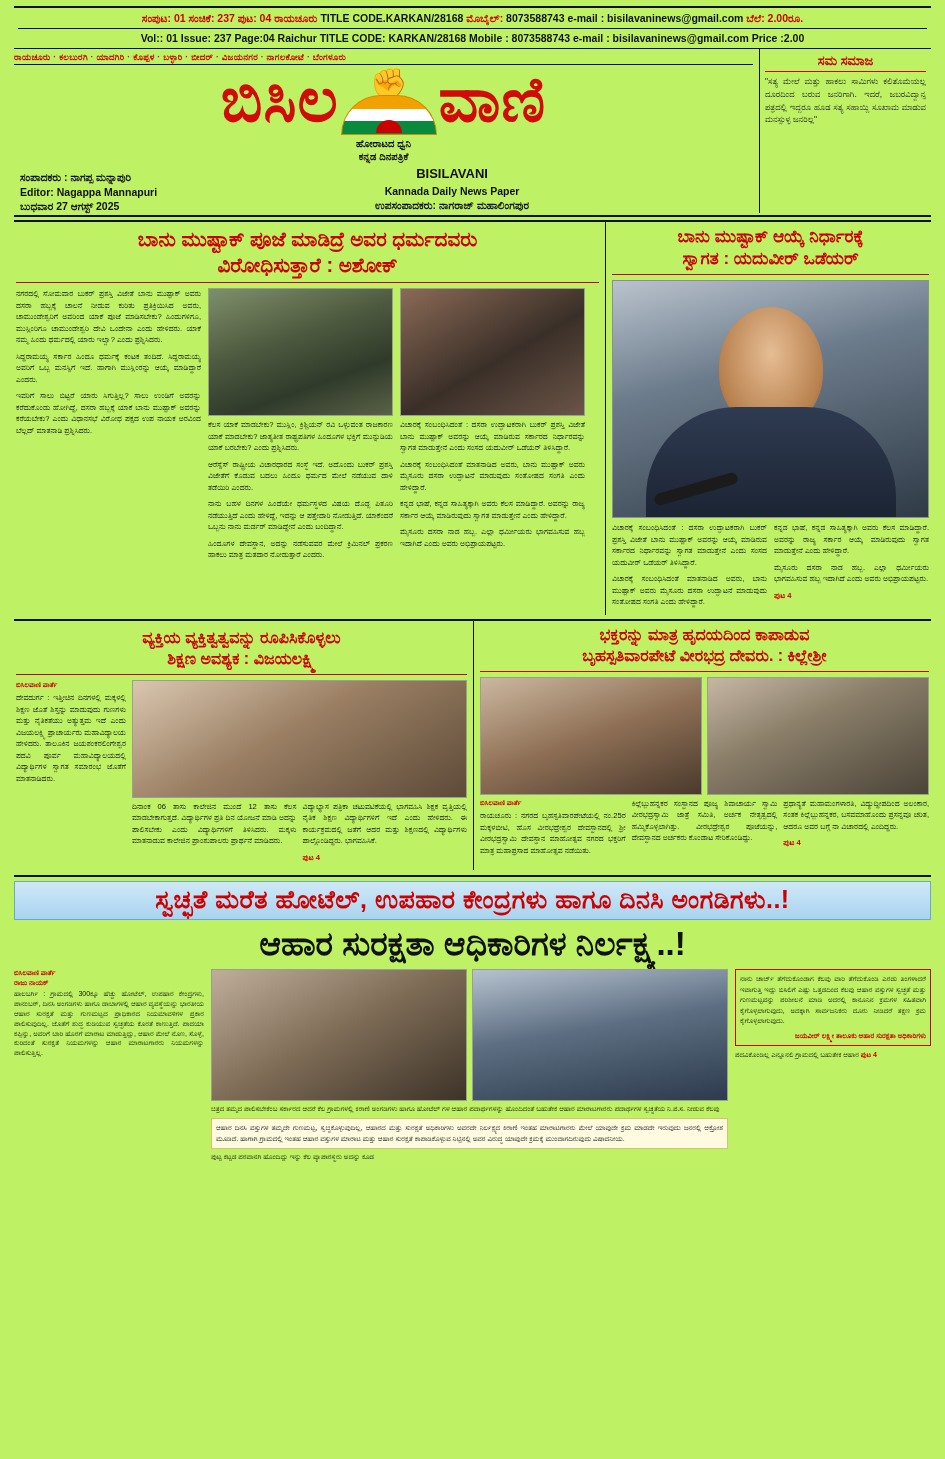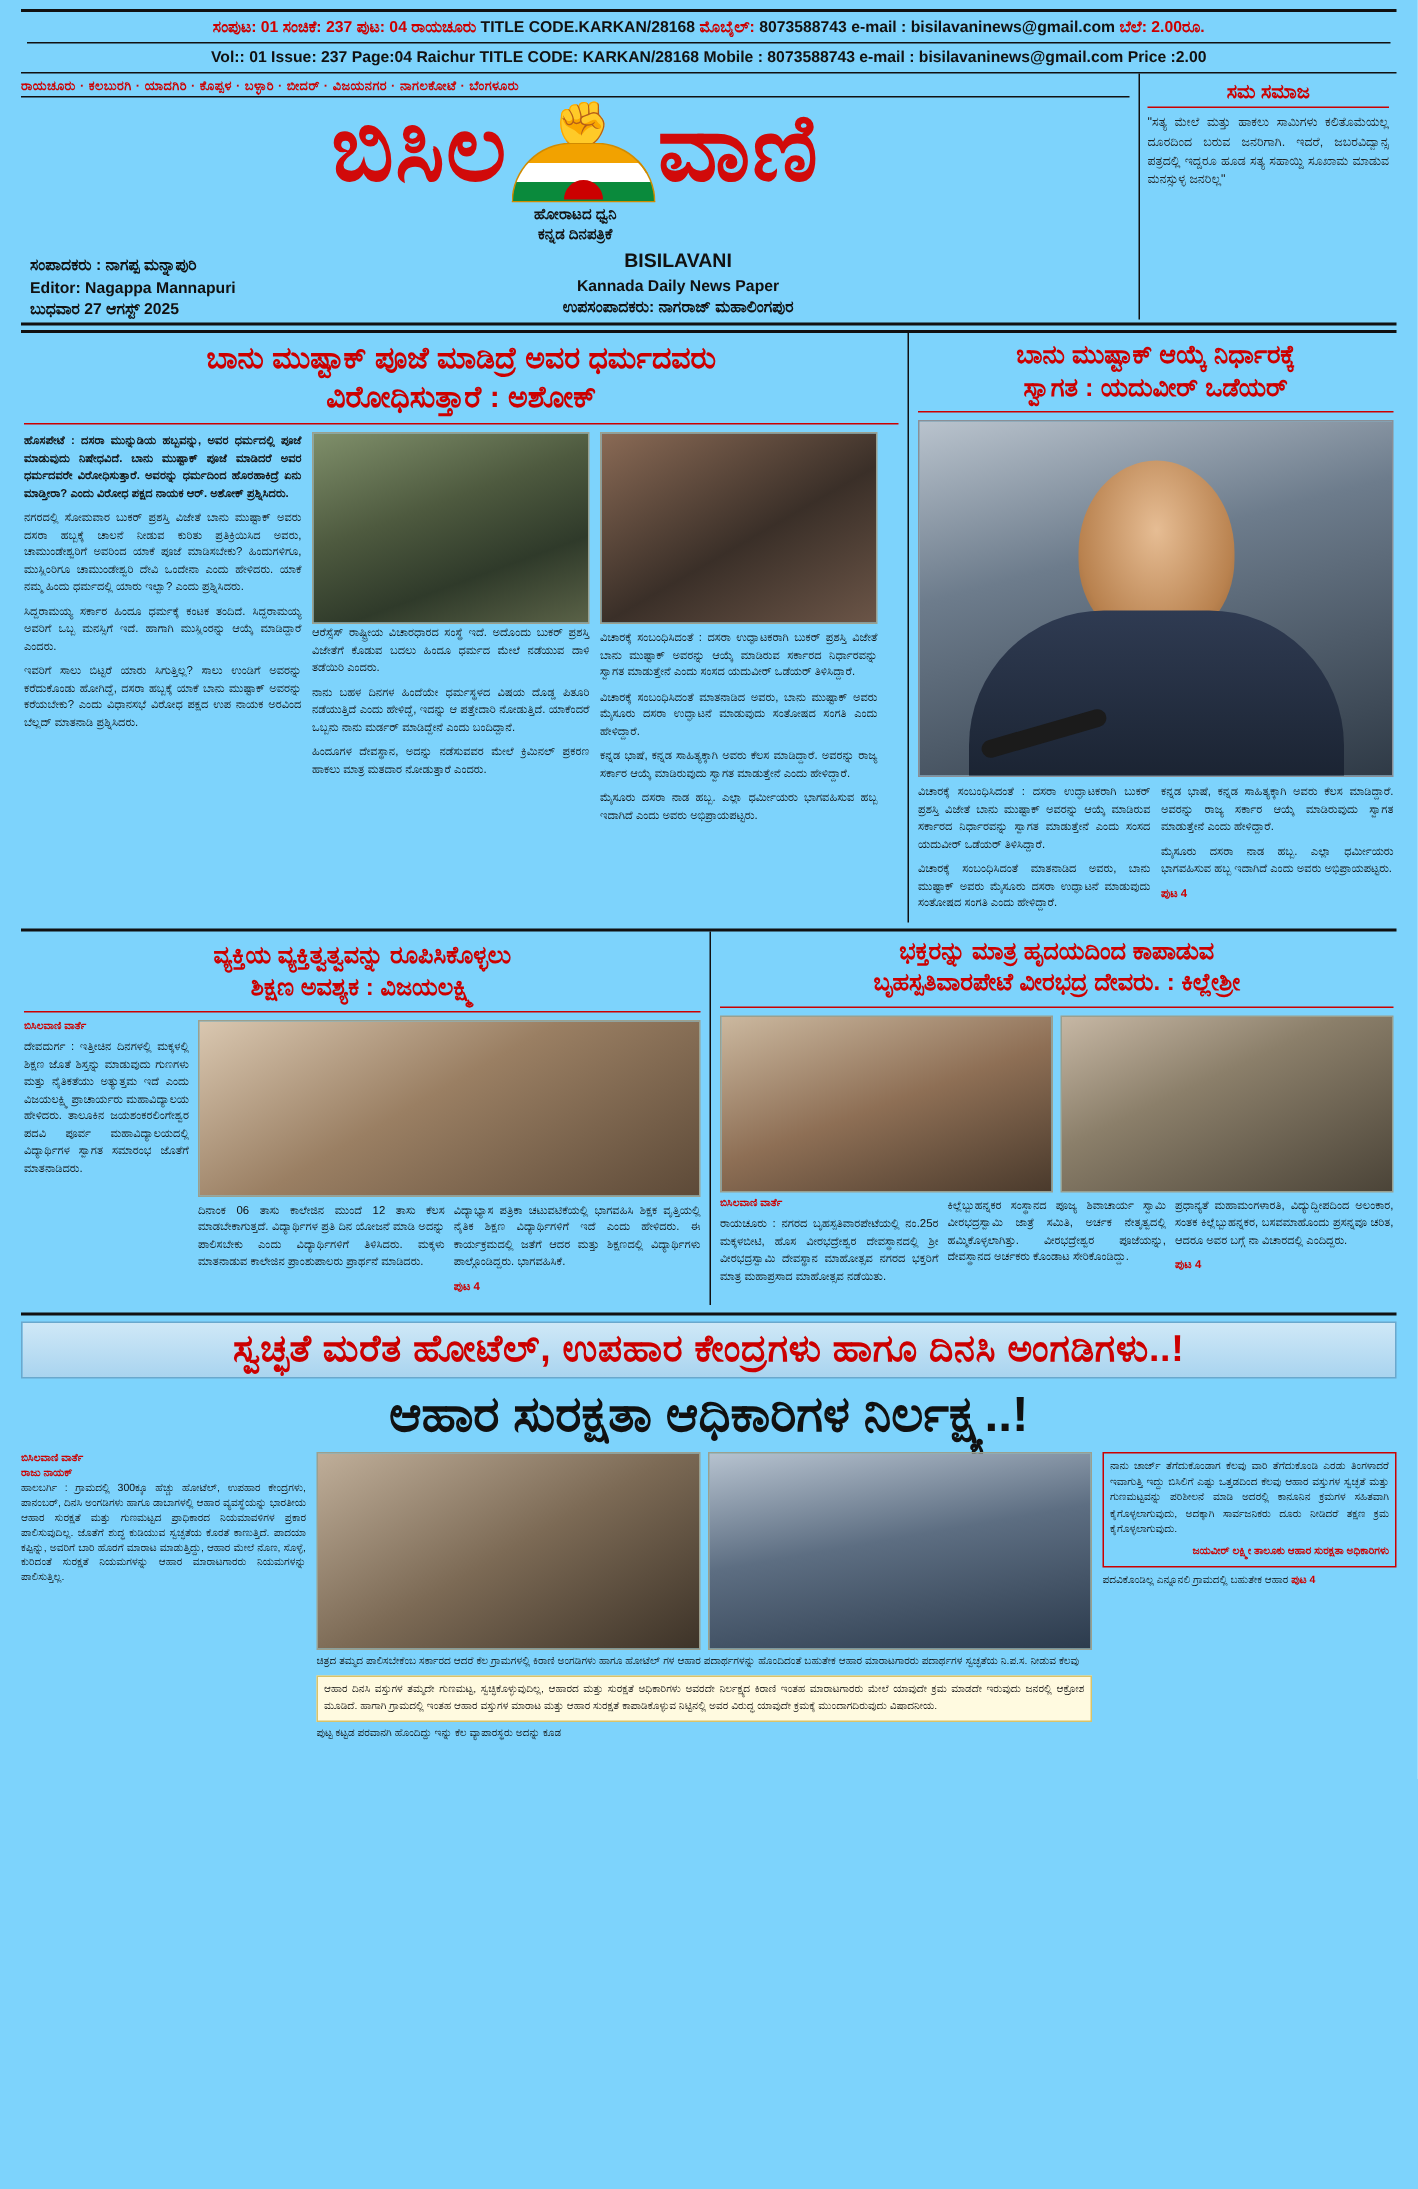--- a/index.html
+++ b/index.html
@@ -6,21 +6,21 @@
   html, body { margin:0; padding:0; }
   body {
     width: 945px;
     background: #ffffff;
     font-family: "Liberation Sans", sans-serif;
     color: #111;
   }
   .page {
     width: 945px;
     min-height: 1459px;
-    background: #7dd3fc;
+    background: #bef264;
     padding: 6px 14px 10px 14px;
     position: relative;
   }
 
   
   .topstrip {
     border-top: 2px solid #111;
     border-bottom: 1px solid #111;
     padding: 3px 4px 2px 4px;
     text-align: center;
@@ -291,27 +291,27 @@
     </div>
   </div>
 
   <div class="lead-row">
     <div class="lead-left">
       <div class="hl big">ಬಾನು ಮುಷ್ಟಾಕ್ ಪೂಜೆ ಮಾಡಿದ್ರೆ ಅವರ ಧರ್ಮದವರು</div>
       <div class="hl big">ವಿರೋಧಿಸುತ್ತಾರೆ : ಅಶೋಕ್</div>
       <div class="rule-red"></div>
       <div class="cols3">
         <div class="col" style="width:185px;">
-          <p class="lead">ಹೊಸಪೇಟೆ : ದಸರಾ ಮುನ್ನುಡಿಯ ಹಬ್ಬವನ್ನು, ಅವರ ಧರ್ಮದಲ್ಲಿ ಪೂಜೆ ಮಾಡುವುದು ನಿಷೇಧವಿದೆ. ಬಾನು ಮುಷ್ಟಾಕ್ ಪೂಜೆ ಮಾಡಿದರೆ ಅವರ ಧರ್ಮದವರೇ ವಿರೋಧಿಸುತ್ತಾರೆ. ಅವರನ್ನು ಧರ್ಮದಿಂದ ಹೊರಹಾಕಿದ್ರೆ ಏನು ಮಾಡ್ತೀರಾ? ಎಂದು ವಿರೋಧ ಪಕ್ಷದ ನಾಯಕ ಆರ್. ಅಶೋಕ್ ಪ್ರಶ್ನಿಸಿದರು.</p>
           <p>ನಗರದಲ್ಲಿ ಸೋಮವಾರ ಬುಕರ್ ಪ್ರಶಸ್ತಿ ವಿಜೇತೆ ಬಾನು ಮುಷ್ಟಾಕ್ ಅವರು ದಸರಾ ಹಬ್ಬಕ್ಕೆ ಚಾಲನೆ ನೀಡುವ ಕುರಿತು ಪ್ರತಿಕ್ರಿಯಿಸಿದ ಅವರು, ಚಾಮುಂಡೇಶ್ವರಿಗೆ ಅವರಿಂದ ಯಾಕೆ ಪೂಜೆ ಮಾಡಿಸಬೇಕು? ಹಿಂದುಗಳಿಗೂ, ಮುಸ್ಲಿಂರಿಗೂ ಚಾಮುಂಡೇಶ್ವರಿ ದೇವಿ ಒಂದೇನಾ ಎಂದು ಹೇಳಿದರು. ಯಾಕೆ ನಮ್ಮ ಹಿಂದು ಧರ್ಮದಲ್ಲಿ ಯಾರು ಇಲ್ವಾ? ಎಂದು ಪ್ರಶ್ನಿಸಿದರು.</p>
           <p>ಸಿದ್ದರಾಮಯ್ಯ ಸರ್ಕಾರ ಹಿಂದೂ ಧರ್ಮಕ್ಕೆ ಕಂಟಕ ತಂದಿದೆ. ಸಿದ್ದರಾಮಯ್ಯ ಅವರಿಗೆ ಒಬ್ಬ ಮನಸ್ಸಿಗೆ ಇದೆ. ಹಾಗಾಗಿ ಮುಸ್ಲಿಂರನ್ನು ಆಯ್ಕೆ ಮಾಡಿದ್ದಾರೆ ಎಂದರು.</p>
           <p>ಇವರಿಗೆ ಸಾಲು ಬಿಟ್ಟರೆ ಯಾರು ಸಿಗುತ್ತಿಲ್ಲ? ಸಾಲು ಉಂಡಿಗೆ ಅವರನ್ನು ಕರೆದುಕೊಂಡು ಹೋಗಿದ್ದೆ, ದಸರಾ ಹಬ್ಬಕ್ಕೆ ಯಾಕೆ ಬಾನು ಮುಷ್ಟಾಕ್ ಅವರನ್ನು ಕರೆಯಬೇಕು? ಎಂದು ವಿಧಾನಸಭೆ ವಿರೋಧ ಪಕ್ಷದ ಉಪ ನಾಯಕ ಅರವಿಂದ ಬೆಲ್ಲದ್ ಮಾತನಾಡಿ ಪ್ರಶ್ನಿಸಿದರು.</p>
         </div>
         <div class="col" style="width:185px;">
           <div class="photo ph-a" style="height:128px;"></div>
+          <p style="margin-top:3px">ಕೆಲಸ ಯಾಕೆ ಮಾಡಬೇಕು? ಮುಸ್ಲಿಂ, ಕ್ರಿಶ್ಚಿಯನ್ ರವಿ ಒಳ್ಳುವಂತ ರಾಜಕಾರಣ ಯಾಕೆ ಮಾಡಬೇಕು? ಜಾತ್ಯತೀತ ರಾಷ್ಟ್ರಪತಿಗಳ ಹಿಂದೂಗಳ ಭಕ್ತಿಗೆ ಮುನ್ನುಡಿಯ ಯಾಕೆ ಬರಬೇಕು? ಎಂದು ಪ್ರಶ್ನಿಸಿದರು.</p>
           <p>ಆರೆಸ್ಸೆಸ್ ರಾಷ್ಟ್ರೀಯ ವಿಚಾರಧಾರದ ಸಂಸ್ಥೆ ಇದೆ. ಅದೊಂದು ಬುಕರ್ ಪ್ರಶಸ್ತಿ ವಿಜೇತೆಗೆ ಕೊಡುವ ಬದಲು ಹಿಂದೂ ಧರ್ಮದ ಮೇಲೆ ನಡೆಯುವ ದಾಳಿ ತಡೆಯಿರಿ ಎಂದರು.</p>
           <p>ನಾನು ಬಹಳ ದಿನಗಳ ಹಿಂದೆಯೇ ಧರ್ಮಸ್ಥಳದ ವಿಷಯ ದೊಡ್ಡ ಪಿತೂರಿ ನಡೆಯುತ್ತಿದೆ ಎಂದು ಹೇಳಿದ್ದೆ, ಇದನ್ನು ಆ ಪತ್ತೇದಾರಿ ನೋಡುತ್ತಿದೆ. ಯಾಕೆಂದರೆ ಒಬ್ಬನು ನಾನು ಮರ್ಡರ್ ಮಾಡಿದ್ದೇನೆ ಎಂದು ಬಂದಿದ್ದಾನೆ.</p>
           <p>ಹಿಂದೂಗಳ ದೇವಸ್ಥಾನ, ಅದನ್ನು ನಡೆಸುವವರ ಮೇಲೆ ಕ್ರಿಮಿನಲ್ ಪ್ರಕರಣ ಹಾಕಲು ಮಾತ್ರ ಮತದಾರ ನೋಡುತ್ತಾರೆ ಎಂದರು.</p>
         </div>
         <div class="col" style="width:185px;">
           <div class="photo ph-b" style="height:128px;"></div>
           <p style="margin-top:3px">ವಿಚಾರಕ್ಕೆ ಸಂಬಂಧಿಸಿದಂತೆ : ದಸರಾ ಉದ್ಘಾಟಕರಾಗಿ ಬುಕರ್ ಪ್ರಶಸ್ತಿ ವಿಜೇತೆ ಬಾನು ಮುಷ್ಟಾಕ್ ಅವರನ್ನು ಆಯ್ಕೆ ಮಾಡಿರುವ ಸರ್ಕಾರದ ನಿರ್ಧಾರವನ್ನು ಸ್ವಾಗತ ಮಾಡುತ್ತೇನೆ ಎಂದು ಸಂಸದ ಯದುವೀರ್ ಒಡೆಯರ್ ತಿಳಿಸಿದ್ದಾರೆ.</p>
           <p>ವಿಚಾರಕ್ಕೆ ಸಂಬಂಧಿಸಿದಂತೆ ಮಾತನಾಡಿದ ಅವರು, ಬಾನು ಮುಷ್ಟಾಕ್ ಅವರು ಮೈಸೂರು ದಸರಾ ಉದ್ಘಾಟನೆ ಮಾಡುವುದು ಸಂತೋಷದ ಸಂಗತಿ ಎಂದು ಹೇಳಿದ್ದಾರೆ.</p>
           <p>ಕನ್ನಡ ಭಾಷೆ, ಕನ್ನಡ ಸಾಹಿತ್ಯಕ್ಕಾಗಿ ಅವರು ಕೆಲಸ ಮಾಡಿದ್ದಾರೆ. ಅವರನ್ನು ರಾಜ್ಯ ಸರ್ಕಾರ ಆಯ್ಕೆ ಮಾಡಿರುವುದು ಸ್ವಾಗತ ಮಾಡುತ್ತೇನೆ ಎಂದು ಹೇಳಿದ್ದಾರೆ.</p>
           <p>ಮೈಸೂರು ದಸರಾ ನಾಡ ಹಬ್ಬ. ಎಲ್ಲಾ ಧರ್ಮೀಯರು ಭಾಗವಹಿಸುವ ಹಬ್ಬ ಇದಾಗಿದೆ ಎಂದು ಅವರು ಅಭಿಪ್ರಾಯಪಟ್ಟರು.</p>

